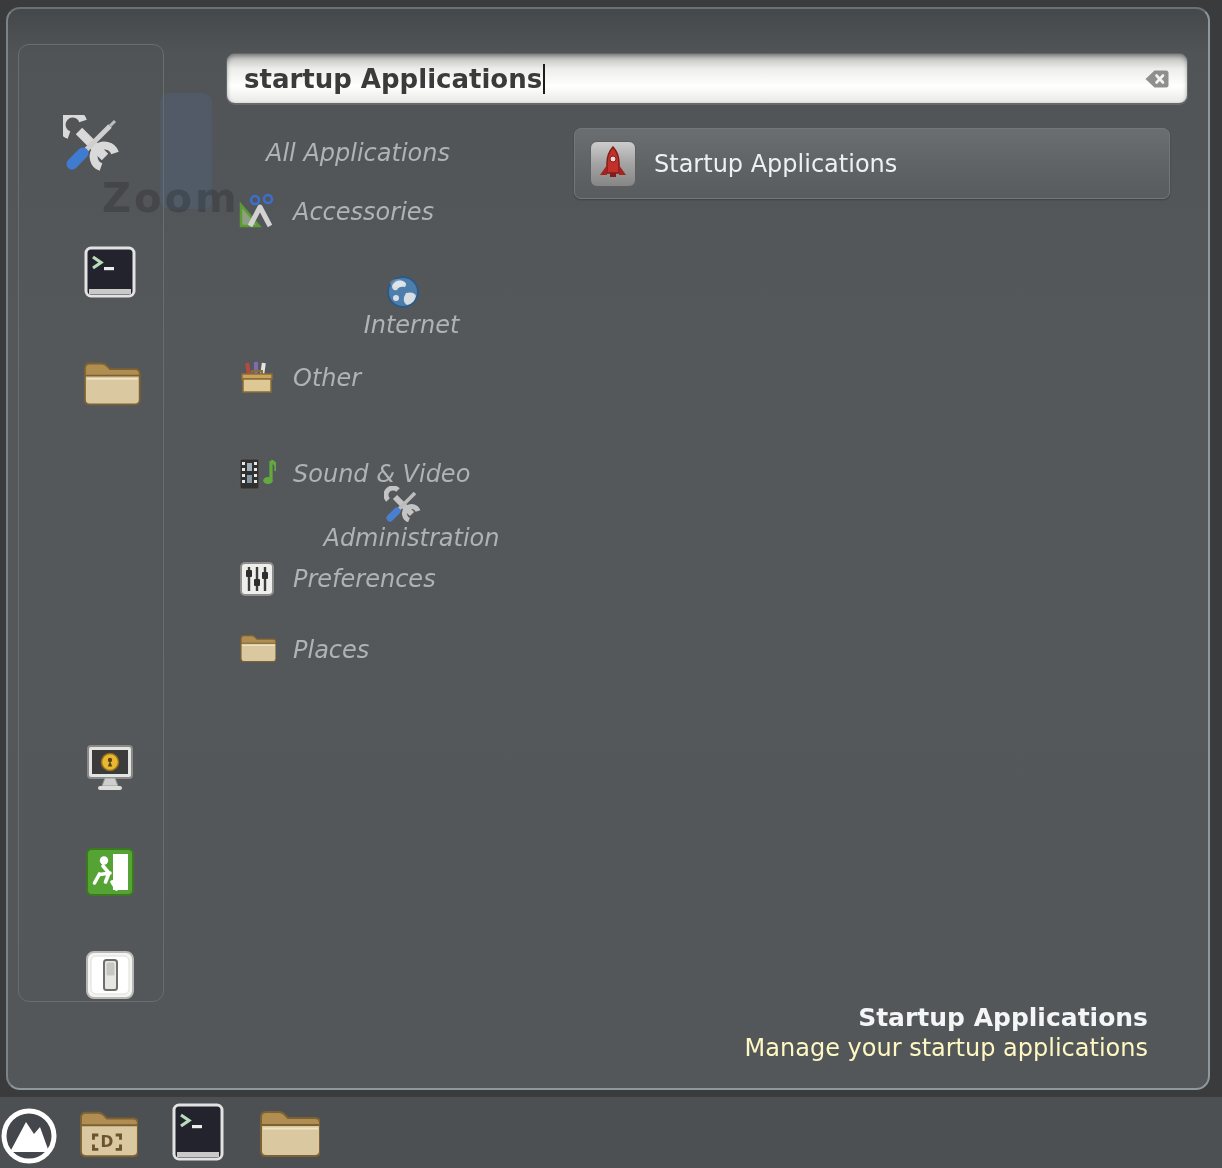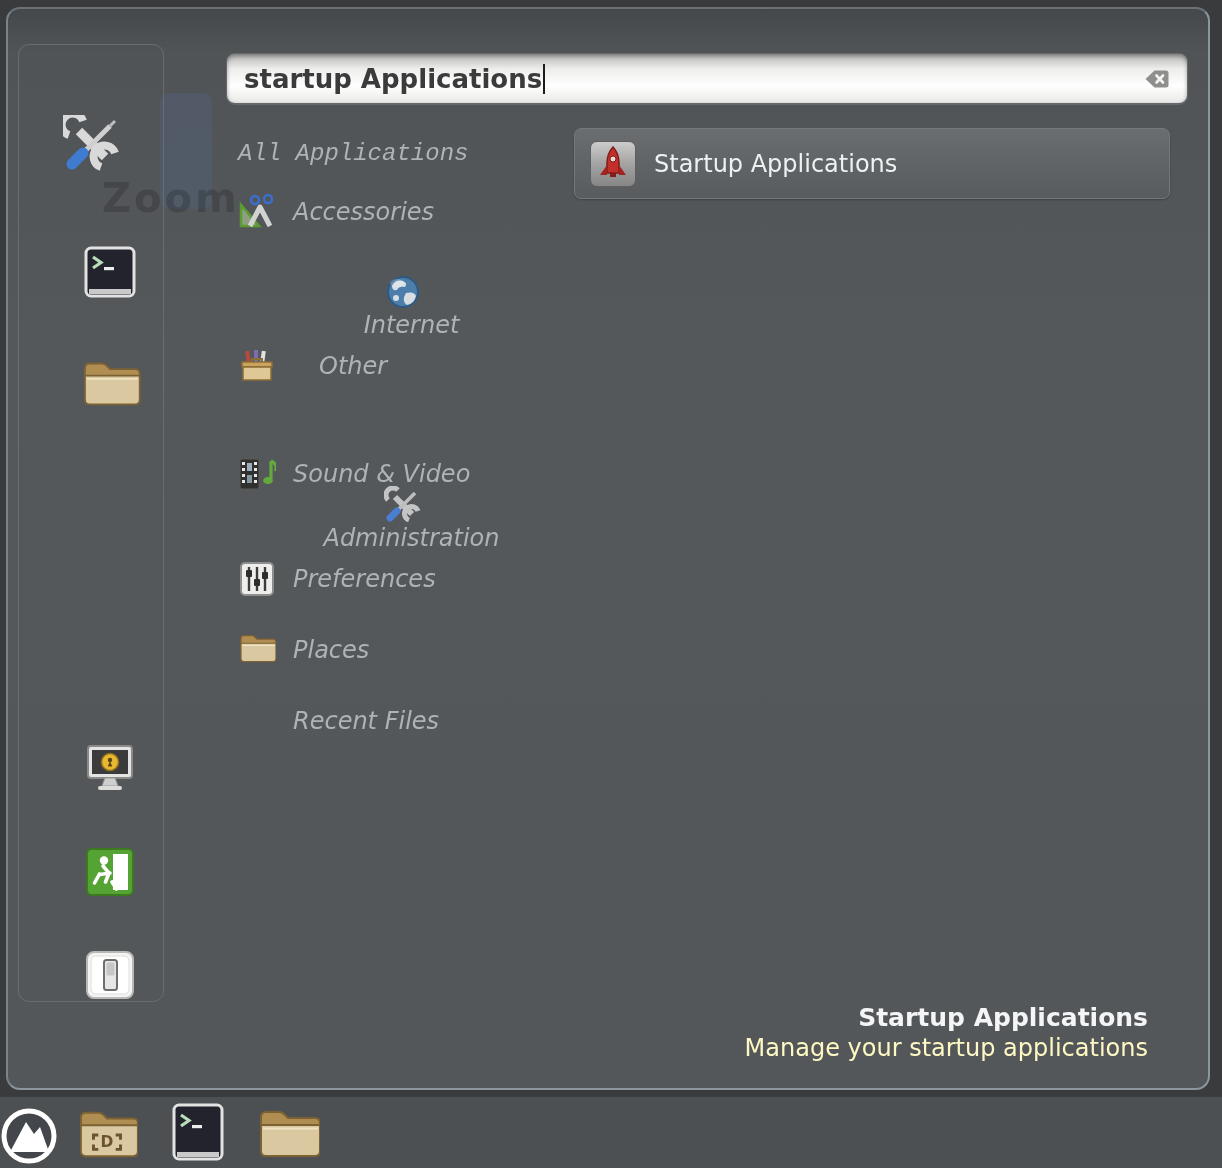--- a/index.html
+++ b/index.html
@@ -161,21 +161,21 @@
         <svg width="52" height="52" viewBox="0 0 52 52">
           <rect x="3" y="3" width="46" height="46" rx="7" fill="#f4f4f2" stroke="#b8b8b6" stroke-width="2"></rect>
           <rect x="7" y="7" width="38" height="38" rx="5" fill="#ffffff" stroke="#dededc"></rect>
           <rect x="20" y="11" width="13" height="30" rx="2.5" fill="#e6e6e4" stroke="#6e6e6c" stroke-width="2"></rect>
           <rect x="22.5" y="13.5" width="8" height="13" rx="1.5" fill="#c6c6c4"></rect>
         </svg>
       </span>
     </span>
   </div>
 
-  <div class="cat-row noicon" style="left:238px;top:131px;font-family:Liberation Mono, monospace;">
+  <div class="cat-row noicon" style="left:266px;top:131px;">
     <span class="cat-label">All Applications</span>
   </div>
 
   <div class="cat-row" style="top:190px;">
     <span class="cat-icon">
       <svg width="38" height="38" viewBox="0 0 38 38">
         <path d="M3 33 L3 12 L21 33 Z" fill="#bfdca4" fill-opacity=".55" stroke="#5c9a32" stroke-width="2.5"></path>
         <path d="M12 33 L22 14 L32 33" fill="none" stroke="#d2d2d2" stroke-width="5" stroke-linejoin="round"></path>
         <circle cx="17" cy="7" r="4" fill="none" stroke="#3a6fd0" stroke-width="2.5"></circle>
         <circle cx="30" cy="6" r="4" fill="none" stroke="#3a6fd0" stroke-width="2.5"></circle>
@@ -190,21 +190,21 @@
         <circle cx="19" cy="19" r="15" fill="#4d7dab" stroke="#2c5a85" stroke-width="2"></circle>
         <path d="M8 13 q4 -7 11 -5 q5 2 2 6 q-6 -1 -8 3 q-5 1 -5 -4 z" fill="#d7dee3"></path>
         <path d="M22 20 q8 -2 10 3 q-2 8 -9 9 q-6 -4 -1 -12 z" fill="#d7dee3"></path>
         <circle cx="12" cy="25" r="3" fill="#d7dee3"></circle>
         <ellipse cx="13" cy="10" rx="7" ry="4" fill="#ffffff" opacity=".22"></ellipse>
       </svg>
     </span>
     <span class="cat-label">Internet</span>
   </div>
 
-  <div class="cat-row" style="top:344px;gap:26px;">
+  <div class="cat-row" style="top:356px;">
     <span class="cat-icon">
       <svg width="38" height="38" viewBox="0 0 38 38">
         <rect x="8" y="4" width="4" height="12" fill="#b44b3e" transform="rotate(-8 10 10)"></rect>
         <rect x="16" y="3" width="4" height="13" fill="#7e6bb0"></rect>
         <rect x="23" y="4" width="4" height="12" fill="#e3e3e1" transform="rotate(8 25 10)"></rect>
         <path d="M4 15 h30 v5 h-30 z" fill="#caa45e" stroke="#8a6c36" stroke-width="1.5"></path>
         <rect x="5" y="20" width="28" height="13" fill="#dec896" stroke="#8a6c36" stroke-width="1.5"></rect>
         <path d="M14 15 v-3 h10 v3" fill="none" stroke="#8a6c36" stroke-width="2"></path>
       </svg>
     </span>
@@ -271,24 +271,20 @@
     <span class="cat-icon">
       <svg width="38" height="34" viewBox="0 0 64 56">
         <path d="M5 12 q0-5 5-5 h13 q3 0 5 2 l4 4 h27 q5 0 5 5 v8 h-59 z" fill="#b08e52" stroke="#7c6134" stroke-width="2"></path>
         <path d="M5 20 h59 v26 q0 5 -5 5 h-49 q-5 0 -5 -5 z" fill="#d9c8a0" stroke="#7c6134" stroke-width="2"></path>
         <line x1="7" y1="23.5" x2="62" y2="23.5" stroke="#efe3c2" stroke-width="2"></line>
       </svg>
     </span>
     <span class="cat-label">Places</span>
   </div>
 
-  <div class="cat-row" style="top:699px;">
-    <span class="cat-icon"></span>
-    <span class="cat-label">Recent Files</span>
-  </div>
 
   <div class="result-item">
     <span class="result-icon-frame">
       <svg width="30" height="36" viewBox="0 0 30 36">
         <path d="M15 1 C19.5 6 21 11 21 17 v10 h-12 v-10 C9 11 10.5 6 15 1 Z" fill="#c1302b" stroke="#801d18" stroke-width="1.5"></path>
         <path d="M9 19 L2 29 h7 z" fill="#a3241f"></path>
         <path d="M21 19 L28 29 h-7 z" fill="#a3241f"></path>
         <circle cx="15" cy="13" r="3" fill="#ecd9d7" stroke="#801d18"></circle>
         <rect x="12" y="27" width="6" height="4" fill="#801d18"></rect>
       </svg>

